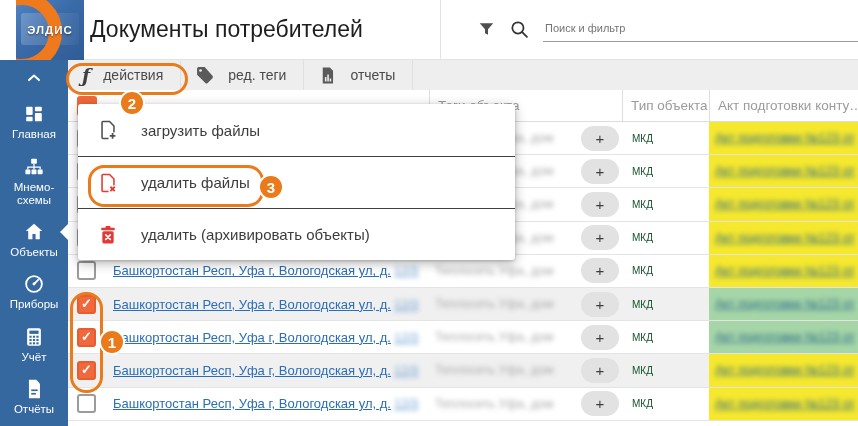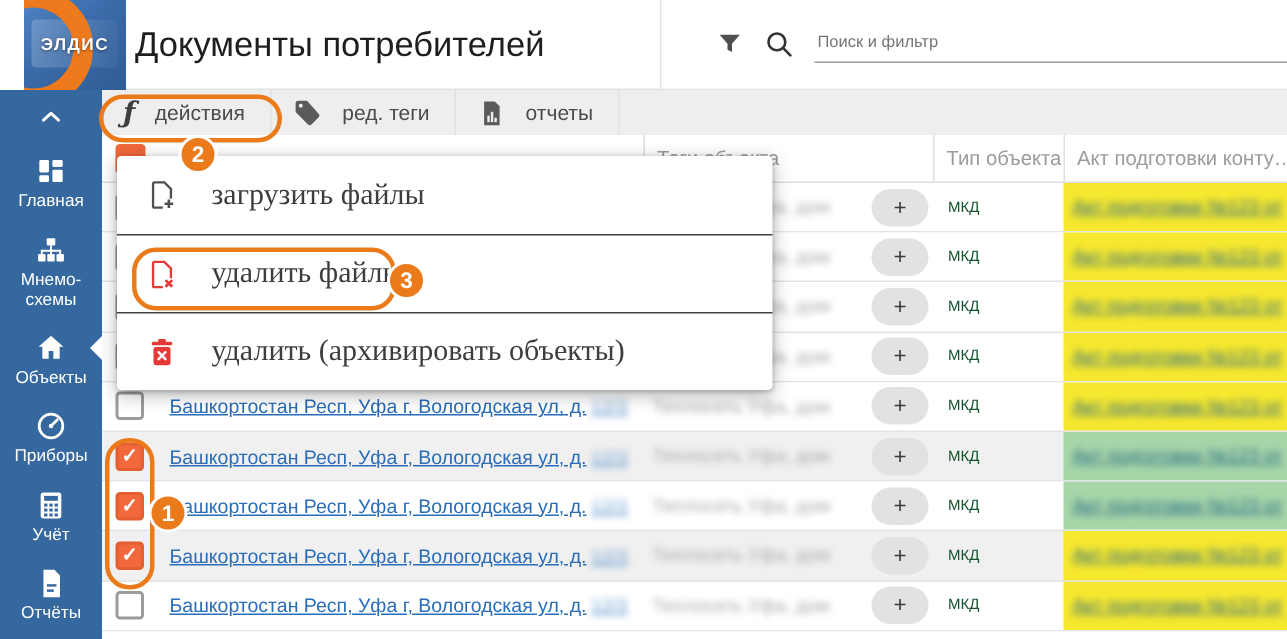--- a/index.html
+++ b/index.html
@@ -75,21 +75,21 @@
   .c-act { padding-left:6px; }
   .act-yellow { background:#F6E82E; }
   .act-green  { background:#A6D6A8; }
   .blur-act { color:#2B6A88; font-size:12.5px; text-decoration:underline; white-space:nowrap;
     overflow:hidden; max-width:140px; cursor:pointer; }
 
   
   .menu { position:absolute; left:78px; top:104px; width:437px; background:#fff; border-radius:3px;
     box-shadow:0 3px 12px rgba(0,0,0,.30), 0 1px 3px rgba(0,0,0,.18); z-index:10; }
   .menu-item { display:flex; align-items:center; gap:22px; height:52px; padding-left:19px;
-    font-size:20px; color:#3d3d3d; cursor:pointer;font-family:Liberation Serif, serif; }
+    font-size:15px; color:#3d3d3d; cursor:pointer; }
   .menu-item + .menu-item { border-top:1px solid #404040; }
 
   
   .ann-rect { position:absolute; border:3.5px solid #EB7A1A; border-radius:17px; z-index:20; pointer-events:none; }
   #ann-actions   { left:66px; top:63px;  width:122px; height:32px;  }
   #ann-delete    { left:88px; top:165px; width:176px; height:42px; border-radius:16px; }
   #ann-checkbox  { left:70px; top:292px; width:33px;  height:101px; border-radius:16px; }
   .ann-badge { position:absolute; width:26px; height:26px; border-radius:50%; background:#EB7A1A;
     border:2px solid #fff; color:#fff; font-weight:bold; font-size:15px; z-index:21;
     display:flex; align-items:center; justify-content:center; }

